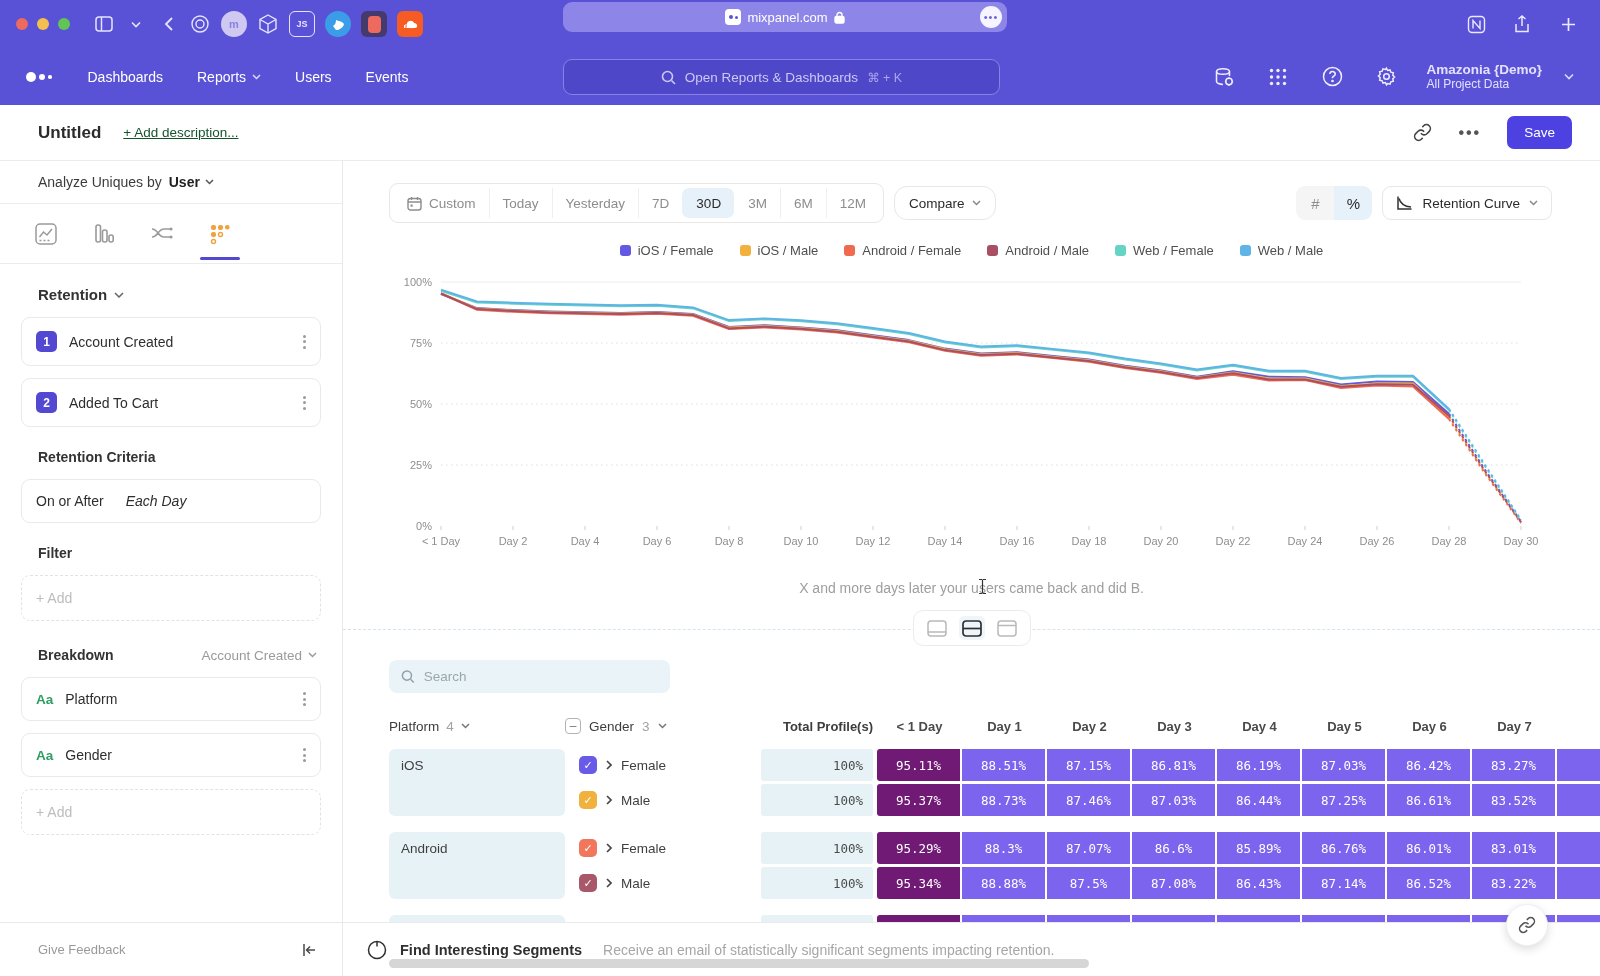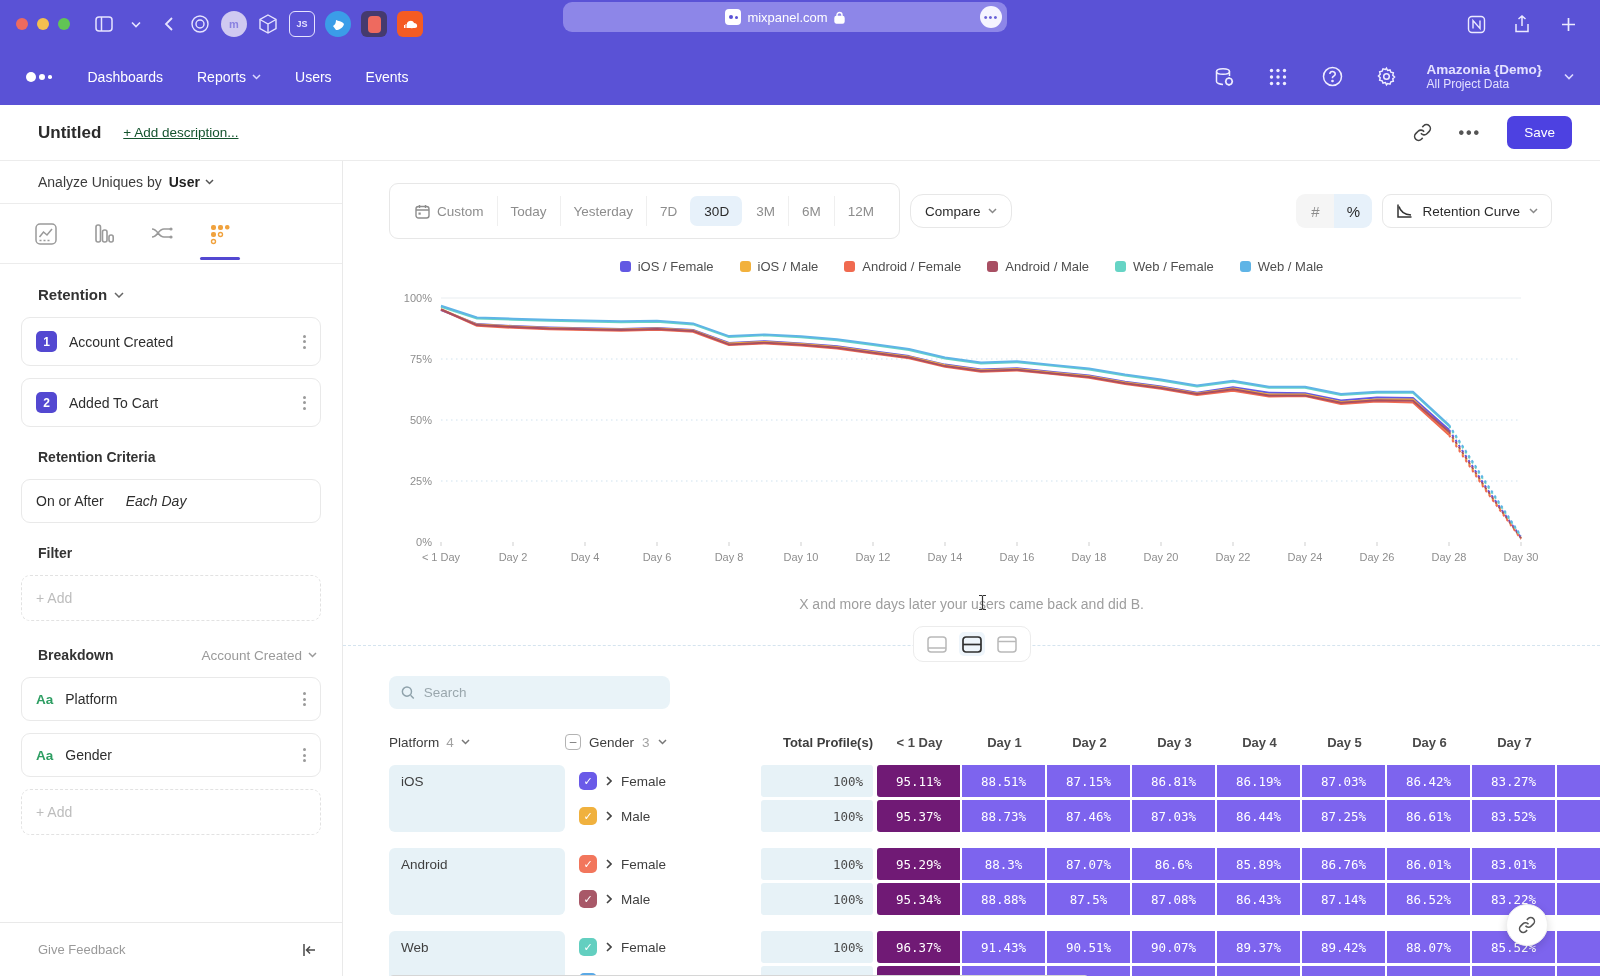--- a/index.html
+++ b/index.html
@@ -60,21 +60,21 @@
   .kebab i { width:3px; height:3px; background:#9a9a9a; border-radius:50%; display:block; }
   .add-card { border:1px dashed #e2e2e2; border-radius:9px; padding:14px; color:#bdbdbd; font-size:14px; margin-bottom:12px; cursor:pointer; }
   .aa { color:#2e9e63; font-weight:bold; font-size:13.5px; flex:none; }
   .bd-head { display:flex; align-items:center; margin:26px 0 14px 17px; }
   .bd-scope { margin-left:auto; margin-right:4px; color:#9a9a9a; font-size:13.5px; display:flex; align-items:center; gap:6px; }
   .sb-footer { position:absolute; left:0; right:0; bottom:0; height:54px; border-top:1px solid #e9e9e9; display:flex; align-items:center; padding:0 26px 0 38px; color:#9a9a9a; font-size:13px; }
   .sb-footer .collapse { margin-left:auto; color:#4a4a4a; cursor:pointer; }
 
   
   .chart-toolbar { display:flex; align-items:center; margin:0 48px 0 46px; }
-  .range-group { display:flex; border:1px solid #e7e7e7; border-radius:9px; padding:12px; }
+  .range-group { display:flex; border:1px solid #e7e7e7; border-radius:9px; padding:4px; }
   .range-item { height:30px; display:flex; align-items:center; gap:7px; padding:0 13px; font-size:13.5px; color:#8d8d8d; cursor:pointer; border-left:1px solid #efefef; }
   .range-item:first-child { border-left:none; }
   .range-item.active { background:#e7f1fa; color:#2b2b2b; border-radius:7px; border-left-color:transparent; }
   .range-item.active + .range-item { border-left-color:transparent; }
   .compare-btn { margin-left:10px; height:34px; border:1px solid #e7e7e7; border-radius:13px; padding:0 14px; display:flex; align-items:center; gap:8px; font-size:13.5px; color:#2b2b2b; cursor:pointer; }
   .tb-right { margin-left:auto; display:flex; align-items:center; gap:10px; }
   .unit-toggle { display:flex; border-radius:9px; overflow:hidden; }
   .unit { width:38px; height:34px; display:flex; align-items:center; justify-content:center; font-size:15px; cursor:pointer; }
   .unit.num { background:#f5f5f5; color:#8d8d8d; }
   .unit.pct { background:#e7f1fa; color:#2b2b2b; }
@@ -232,20 +232,28 @@
           <path d="M1 1l3.5 3.5L8 1"></path>
         </svg>
     </span>
     <span class="nav-item">
         <span>Users</span>
       </span>
     <span class="nav-item">
         <span>Events</span>
       </span>
 
+    <div class="nav-search">
+      <svg width="15" height="15" viewBox="0 0 15 15" fill="none" stroke="#cdc9f4" stroke-width="1.6">
+          <circle cx="6.5" cy="6.5" r="5"></circle>
+          <path d="M10.5 10.5L14 14"></path>
+        </svg>
+      <span>Open Reports &amp; Dashboards</span>
+      <span style="color:#aca6ef;font-size:12.5px;">⌘ + K</span>
+    </div>
 
     <div class="nav-right">
       <span class="b-ic">
         <svg width="22" height="22" viewBox="0 0 22 22" fill="none" stroke="#efedff" stroke-width="1.5">
             <ellipse cx="10" cy="5.5" rx="6.5" ry="2.8"></ellipse>
             <path d="M3.5 5.5v10c0 1.6 3 2.9 6.5 2.9M16.5 5.5V10"></path>
             <circle cx="16" cy="15.5" r="3.2"></circle>
             <path d="M16 11.2v1.2M16 18.6v1.2M11.9 15.5h1.2M18.9 15.5h1.2"></path>
           </svg>
       </span>
@@ -789,20 +797,28 @@
                 </div>
               </div>
             </div>
 
         </div>
         <div class="hscroll">
             <div class="thumb"></div>
           </div>
       </div>
 
+      <div class="main-footer">
+        <svg width="20" height="20" viewBox="0 0 20 20" fill="none" stroke="#2f2f2f" stroke-width="1.5">
+            <circle cx="10" cy="10" r="8.5"></circle>
+            <path d="M10 1.5v5"></path>
+          </svg>
+        <span class="mf-title">Find Interesting Segments</span>
+        <span class="mf-desc">Receive an email of statistically significant segments impacting retention.</span>
+      </div>
 
       <span class="float-btn">
         <svg width="18" height="18" viewBox="0 0 24 24" fill="none" stroke="#555" stroke-width="2">
             <path d="M10 13a5 5 0 007.54.54l3-3a5 5 0 00-7.07-7.07l-1.72 1.71"></path>
             <path d="M14 11a5 5 0 00-7.54-.54l-3 3a5 5 0 007.07 7.07l1.71-1.71"></path>
           </svg>
       </span>
     </main>
   </div>
 </div>

